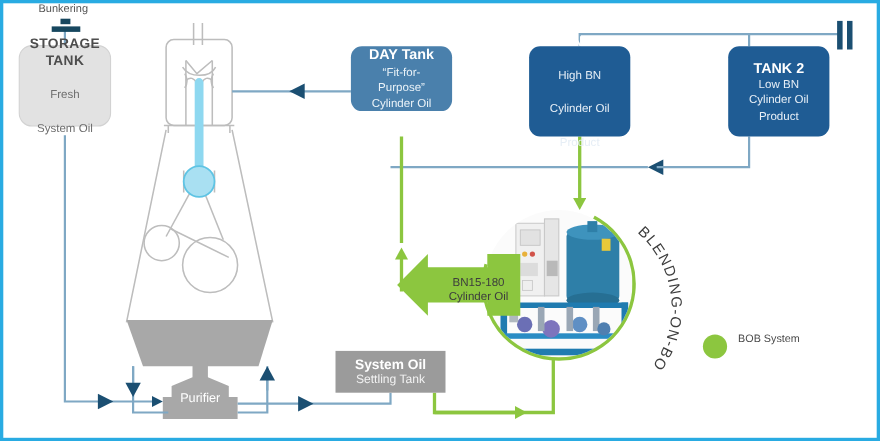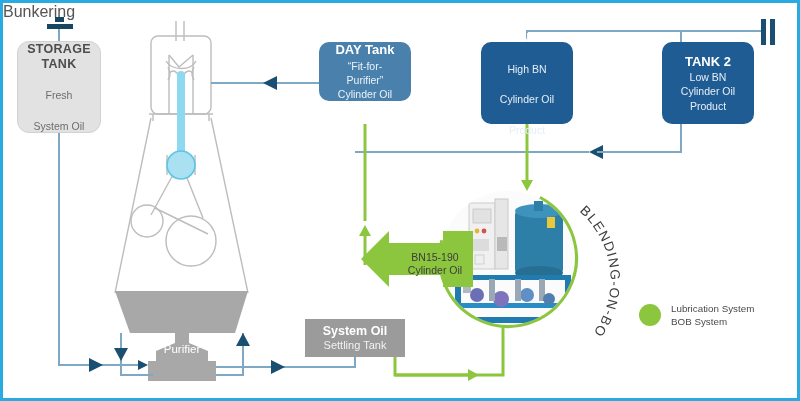--- a/index.html
+++ b/index.html
@@ -10,21 +10,21 @@
     border:3px solid #29abe2;overflow:hidden;
   }
   #svg{position:absolute;top:0;left:0;width:800px;height:401px;}
   .node{position:absolute;box-sizing:border-box;display:flex;
     flex-direction:column;align-items:center;justify-content:center;
     text-align:center;line-height:1.18;}
   .node .t1{font-weight:bold;}
   .node .t2{font-weight:normal;}
 
   
-  #storage-tank{left:14px;top:38px;width:84px;height:92px;
+  #storage-tank{left:14px;top:38px;width:84px;height:74px;
     background:#e2e2e2;border:1px solid #d2d2d2;border-radius:12px;}
   #storage-tank .t1{color:#4d4d4d;font-size:12.5px;letter-spacing:.3px;}
   #storage-tank .t2{color:#6d6d6d;font-size:10.5px;margin-top:18px;}
 
   
   #day-tank{left:316px;top:39px;width:92px;height:59px;
     background:#4a80ac;border-radius:10px;}
   #day-tank .t1{color:#ffffff;font-size:13px;}
   #day-tank .t2{color:#eaf2f8;font-size:10.5px;margin-top:2px;}
 
@@ -36,22 +36,22 @@
   .tank-dark .t2{color:#e6eef6;font-size:10.5px;margin-top:2px;}
 
   
   #settling-tank{left:302px;top:316px;width:100px;height:38px;background:#9b9b9b;}
   #settling-tank .t1{color:#ffffff;font-size:12.5px;}
   #settling-tank .t2{color:#f2f2f2;font-size:11px;margin-top:1px;}
 
   
   .plain{position:absolute;color:#ffffff;}
   #sump-label{left:128px;top:288px;width:120px;text-align:center;font-size:11.5px;color:#ffffff;}
-  #purifier-label{left:141px;top:340px;width:76px;text-align:center;font-size:11.5px;color:#ffffff;}
-  #bunkering-label{left:700px;top:6px;font-size:16px;color:#555555;}
+  #purifier-label{left:141px;top:353px;width:76px;text-align:center;font-size:11.5px;color:#ffffff;}
+  #bunkering-label{left:700px;top:6px;font-size:10px;color:#555555;padding-left:32px;}
 
   
   #bn-label{position:absolute;left:392px;top:248px;width:80px;text-align:center;
     font-size:10.5px;color:#3d3d3d;line-height:1.2;}
 
   
   #legend{position:absolute;left:668px;top:299px;width:112px;
     font-size:9.8px;color:#4a4a4a;line-height:1.35;}
   #legend-dot{position:absolute;left:636px;top:301px;width:22px;height:22px;
     border-radius:50%;background:#8cc63f;}
@@ -221,21 +221,21 @@
   <div class="node" id="storage-tank">
     <div class="t1">STORAGE</div>
     <div class="t1">TANK</div>
     <div class="t2">Fresh</div>
     <div class="t2">System Oil</div>
   </div>
 
   <div class="node" id="day-tank">
     <div class="t1">DAY Tank</div>
     <div class="t2">“Fit-for-</div>
-    <div class="t2">Purifier”</div>
+    <div class="t2">Purpose”</div>
     <div class="t2">Cylinder Oil</div>
   </div>
 
   <div class="node tank-dark" id="tank-1">
     <div class="t1">TANK 1</div>
     <div class="t2">High BN</div>
     <div class="t2">Cylinder Oil</div>
     <div class="t2">Product</div>
   </div>
 
@@ -248,23 +248,22 @@
 
   <div class="node" id="settling-tank">
     <div class="t1">System Oil</div>
     <div class="t2">Settling Tank</div>
   </div>
 
   <div class="plain" id="purifier-label">Purifier</div>
   <div id="bunkering-label">Bunkering</div>
 
   <div id="bn-label">
-    <div>BN15-190</div>
+    <div>BN15-180</div>
     <div>Cylinder Oil</div>
   </div>
 
   <div id="legend-dot"></div>
   <div id="legend">
-    <div>Lubrication System</div>
     <div>BOB System</div>
   </div>
 
 </div>
 
 </body></html>

